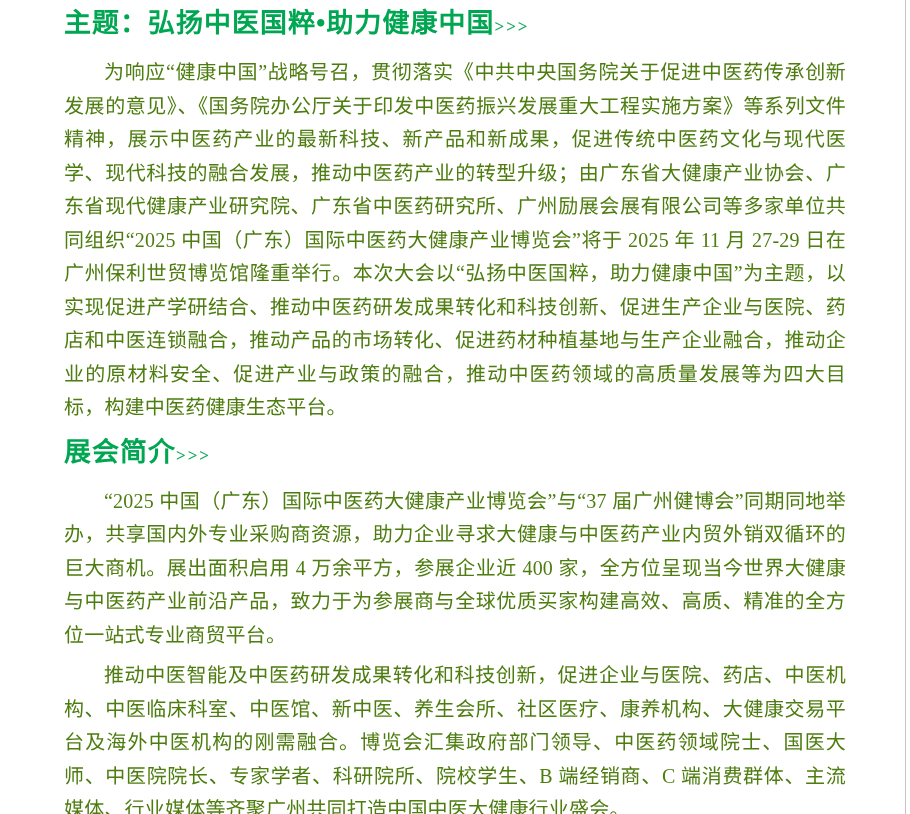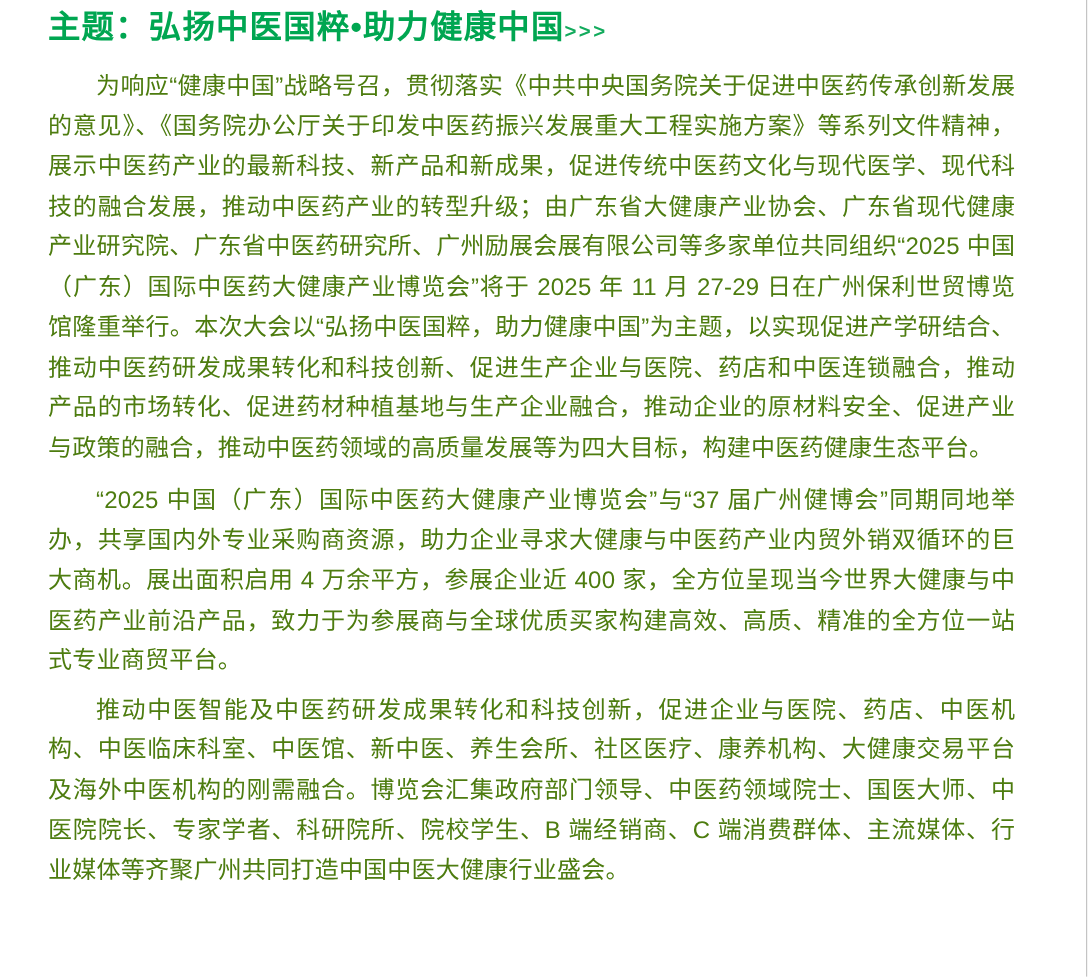--- a/index.html
+++ b/index.html
@@ -13,23 +13,24 @@
     position: relative;
     overflow: hidden;
     font-family: "Liberation Sans", "DejaVu Sans", sans-serif;
   }
   .doc {
     position: absolute;
     top: 0;
     left: 0;
     width: 910px;
     height: 814px;
-    padding: 4px 64px 0 40px;
+    padding: 4px 64px 0 64px;
     box-sizing: border-box;
     background: #ffffff;
+    font-family: Liberation Serif, serif;
   }
   .section-heading {
     color: #00a651;
     font-size: 27px;
     font-weight: 700;
     line-height: 34px;
     margin: 2px 0 12px 0;
     letter-spacing: 1px;
     white-space: nowrap;
   }
@@ -64,19 +65,20 @@
 <body>
 
 <div class="doc">
 
   <div class="section">
     <h1 class="section-heading"><span>主题：弘扬中医国粹•助力健康中国</span><span class="arrows">&gt;&gt;&gt;</span></h1>
     <p class="body-paragraph">为响应“健康中国”战略号召，贯彻落实《中共中央国务院关于促进中医药传承创新发展的意见》、《国务院办公厅关于印发中医药振兴发展重大工程实施方案》等系列文件精神，展示中医药产业的最新科技、新产品和新成果，促进传统中医药文化与现代医学、现代科技的融合发展，推动中医药产业的转型升级；由广东省大健康产业协会、广东省现代健康产业研究院、广东省中医药研究所、广州励展会展有限公司等多家单位共同组织“2025 中国（广东）国际中医药大健康产业博览会”将于 2025 年 11 月 27-29 日在广州保利世贸博览馆隆重举行。本次大会以“弘扬中医国粹，助力健康中国”为主题，以实现促进产学研结合、推动中医药研发成果转化和科技创新、促进生产企业与医院、药店和中医连锁融合，推动产品的市场转化、促进药材种植基地与生产企业融合，推动企业的原材料安全、促进产业与政策的融合，推动中医药领域的高质量发展等为四大目标，构建中医药健康生态平台。</p>
   </div>
 
   <div class="section">
+    <h1 class="section-heading"><span>展会简介</span><span class="arrows">&gt;&gt;&gt;</span></h1>
     <p class="body-paragraph">“2025 中国（广东）国际中医药大健康产业博览会”与“37 届广州健博会”同期同地举办，共享国内外专业采购商资源，助力企业寻求大健康与中医药产业内贸外销双循环的巨大商机。展出面积启用 4 万余平方，参展企业近 400 家，全方位呈现当今世界大健康与中医药产业前沿产品，致力于为参展商与全球优质买家构建高效、高质、精准的全方位一站式专业商贸平台。</p>
     <p class="body-paragraph">推动中医智能及中医药研发成果转化和科技创新，促进企业与医院、药店、中医机构、中医临床科室、中医馆、新中医、养生会所、社区医疗、康养机构、大健康交易平台及海外中医机构的刚需融合。博览会汇集政府部门领导、中医药领域院士、国医大师、中医院院长、专家学者、科研院所、院校学生、B 端经销商、C 端消费群体、主流媒体、行业媒体等齐聚广州共同打造中国中医大健康行业盛会。</p>
   </div>
 
 </div>
 
 <div class="right-edge-line"></div>
 
 </body></html>

